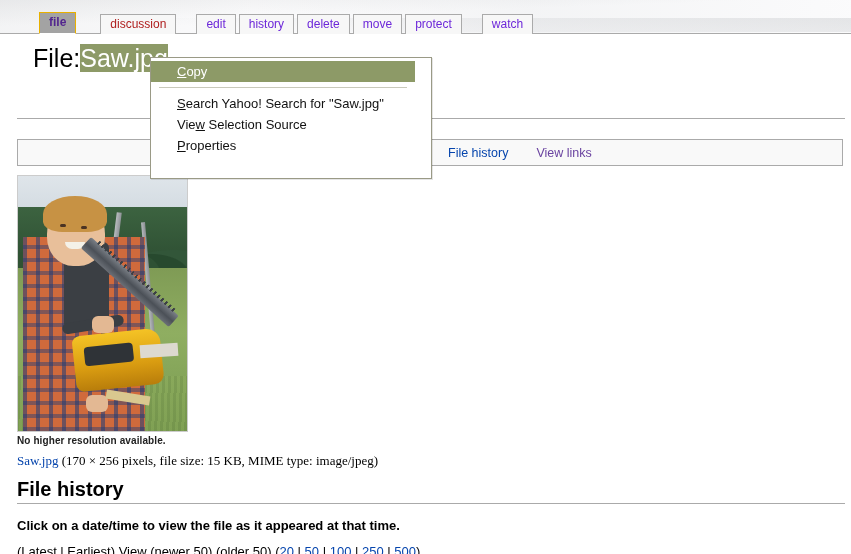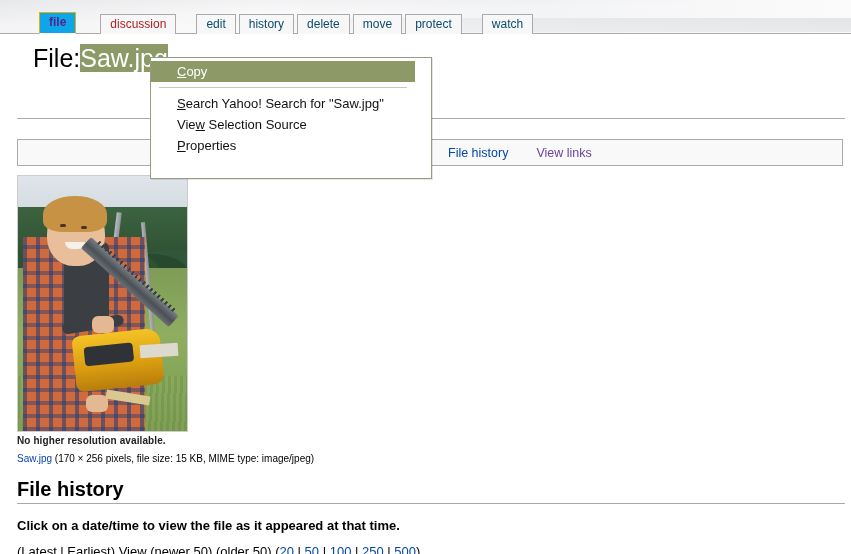--- a/index.html
+++ b/index.html
@@ -36,26 +36,26 @@
     z-index: 6;
   }
   .tab {
     height: 18px; line-height: 18px;
     margin-left: 3px;
     padding: 0 9px 1px 9px;
     font-size: 12px;
     border: 1px solid #aaaaaa;
     border-bottom: none;
     background: #f7f7f7;
-    color: #0c4a6e;
+    color: #6d28d9;
     white-space: nowrap;
   }
   .tab.first { margin-left: 39px; }
   .tab.sel {
-    background: #0ea5e9;
+    background: #a3a3a3;
     border: 1px solid #e8b000;
     border-bottom: 1px solid #ffffff;
     color: #52258e;
     font-weight: bold;
     height: 19px; line-height: 19px;
     position: relative; z-index: 7;
   }
   .tab.newpage { color: #b02020; margin-left: 24px; }
   .tab.gap { margin-left: 20px; }
 
@@ -110,21 +110,21 @@
     box-sizing: border-box;
     overflow: hidden;
   }
   .nores {
     position: absolute; left: 17px; top: 391px;
     font-size: 10px; font-weight: bold; color: #222222;
     letter-spacing: 0.1px;
   }
   .fileinfo {
     position: absolute; left: 17px; top: 409px;
-    font-size: 10px; color: #000000; white-space: nowrap;
+    font-size: 13px; color: #000000; white-space: nowrap; font-family: Liberation Serif, serif;
   }
   .fileinfo a { text-decoration: none; }
 
   
   .h2 {
     position: absolute; left: 17px; top: 434px;
     width: 828px;
     font-size: 20px; font-weight: bold; color: #000;
     border-bottom: 1px solid #aaaaaa;
     padding-bottom: 3px;

